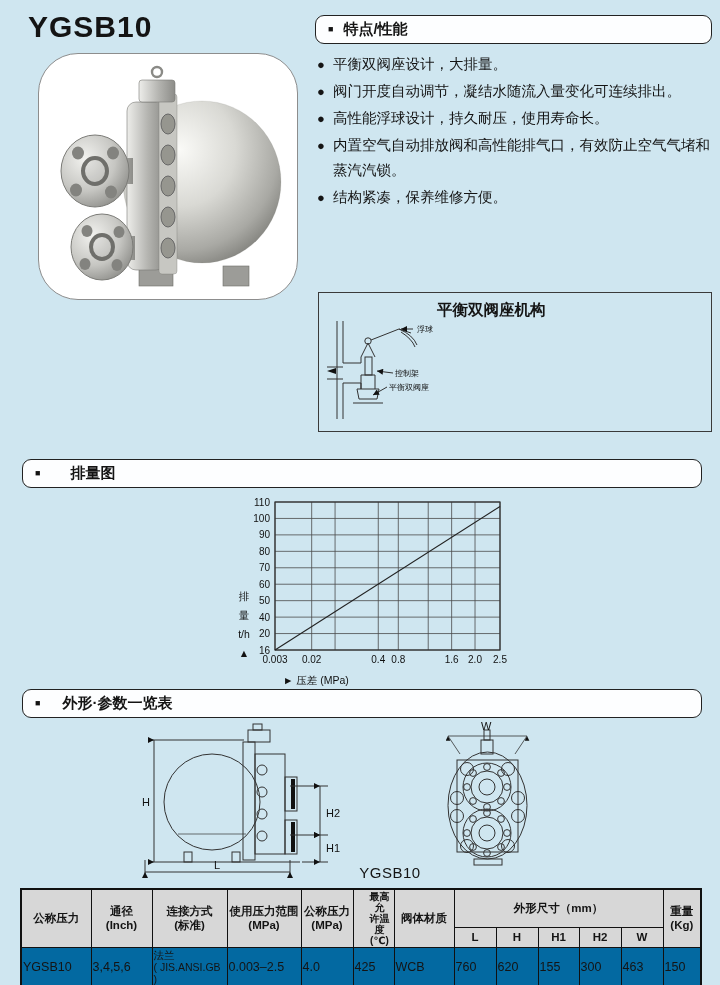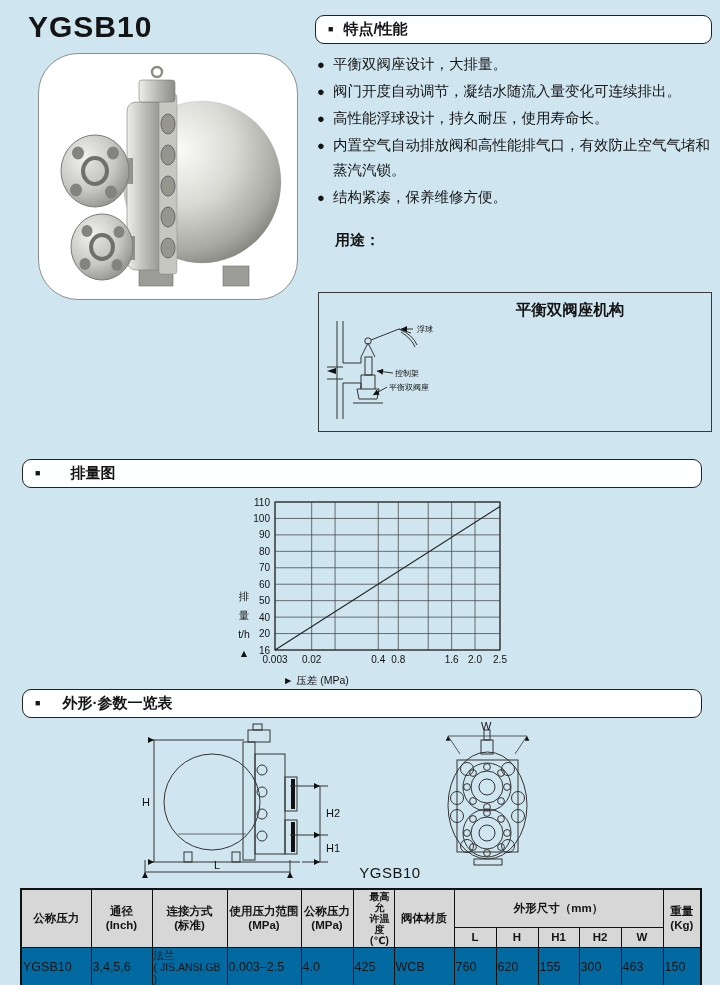--- a/index.html
+++ b/index.html
@@ -32,21 +32,21 @@
   .features-list .ft{flex:1;}
   
   .usage{position:absolute;left:335px;top:231px;width:378px;display:flex;}
   .usage-label{flex:0 0 58px;font-size:15px;font-weight:bold;}
   .usage-text{flex:1;font-size:14.5px;line-height:29px;text-align:justify;}
   
   .mech-box{position:absolute;left:318px;top:292px;width:394px;height:140px;
     border:1px solid #3a3a3a;box-sizing:border-box;}
   .mech-diagram{position:absolute;left:8px;top:22px;}
   .mech-right{position:absolute;left:118px;top:7px;width:266px;}
-  .mech-title{text-align:center;font-size:15.5px;font-weight:bold;margin:0 0 3px 0;}
+  .mech-title{font-size:15.5px;font-weight:bold;margin:0 0 3px 0;}
   .mech-body{font-size:14.5px;line-height:27px;text-align:justify;text-indent:2em;margin:0;}
   
   .chart-wrap{position:absolute;left:218px;top:490px;}
   #capacity-chart .grid{stroke:#4a4a4a;stroke-width:0.8;}
   #capacity-chart .frame{fill:none;stroke:#333;stroke-width:1.2;}
   #capacity-chart .series{fill:none;stroke:#222;stroke-width:1.1;}
   #capacity-chart .tick{font-size:10px;fill:#111;font-family:"Liberation Sans",sans-serif;}
   #capacity-chart .axis-label{font-size:10.5px;fill:#111;font-family:"Liberation Sans",sans-serif;}
   
   .fig-side{position:absolute;left:140px;top:722px;}
@@ -152,21 +152,20 @@
         <span class="dot">●</span>
         <span class="ft">内置空气自动排放阀和高性能排气口，有效防止空气气堵和蒸汽汽锁。</span>
       </li>
     <li>
         <span class="dot">●</span>
         <span class="ft">结构紧凑，保养维修方便。</span>
       </li>
   </ul>
 
   <div class="usage">
-    <div class="usage-label">用途：</div>
   </div>
 
   <div class="mech-box">
     <svg class="mech-diagram" width="118" height="112" viewBox="0 0 118 112">
       <defs>
         <marker id="mArrL" markerWidth="8" markerHeight="8" refX="1" refY="3" orient="auto">
           <path d="M7,0 L1,3 L7,6 z" fill="#111"></path>
         </marker>
       </defs>
       <g class="lineart" stroke-width="0.9">

